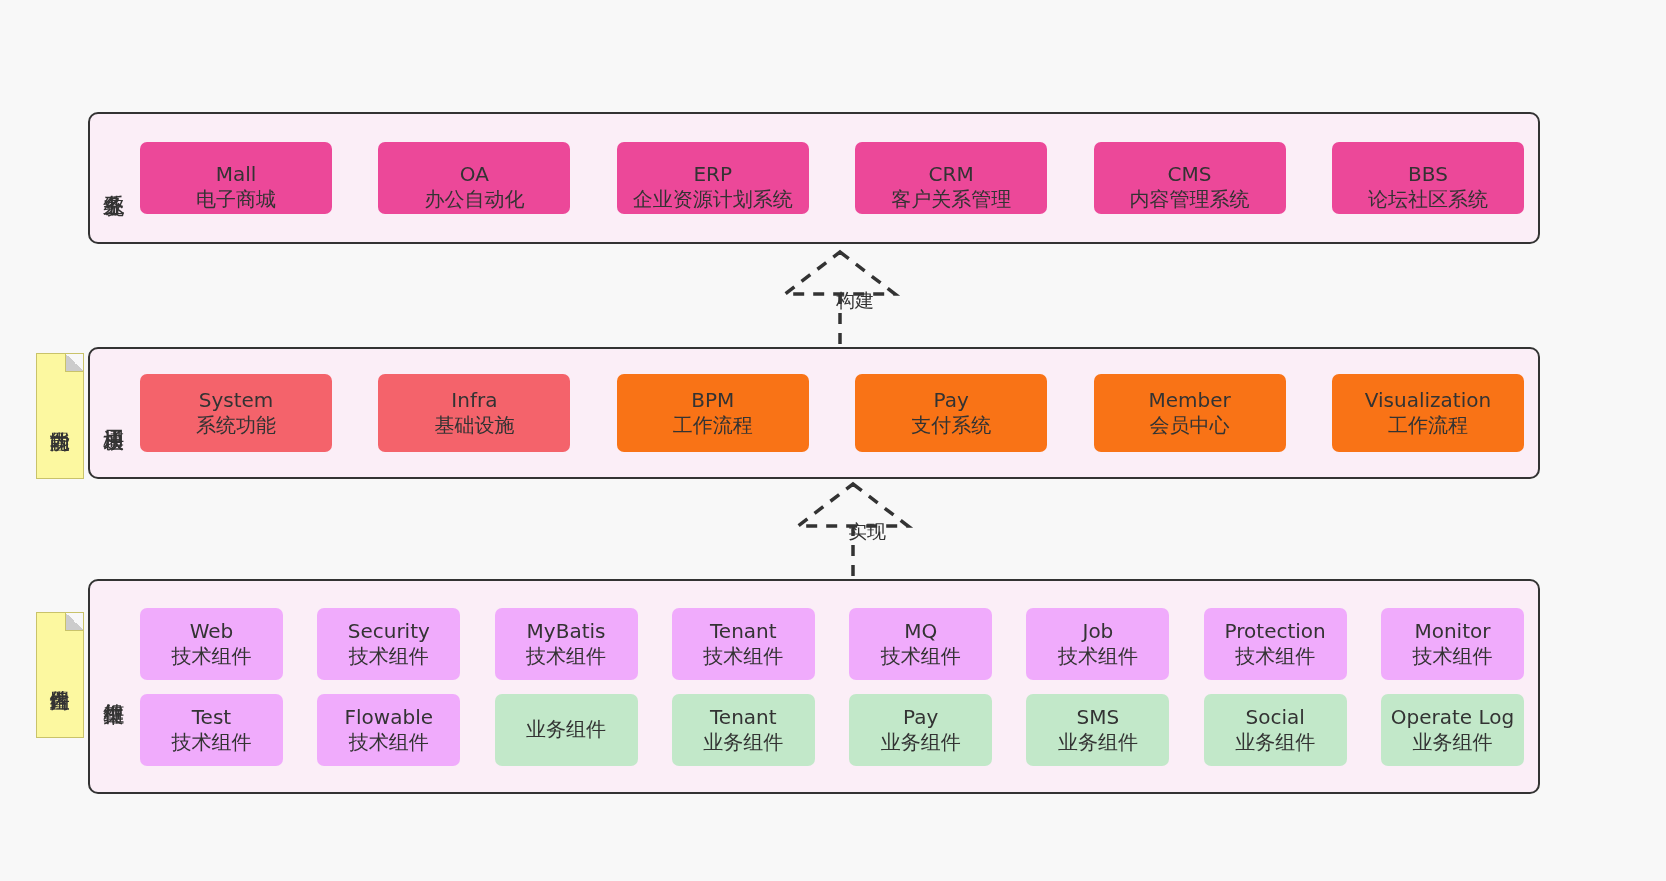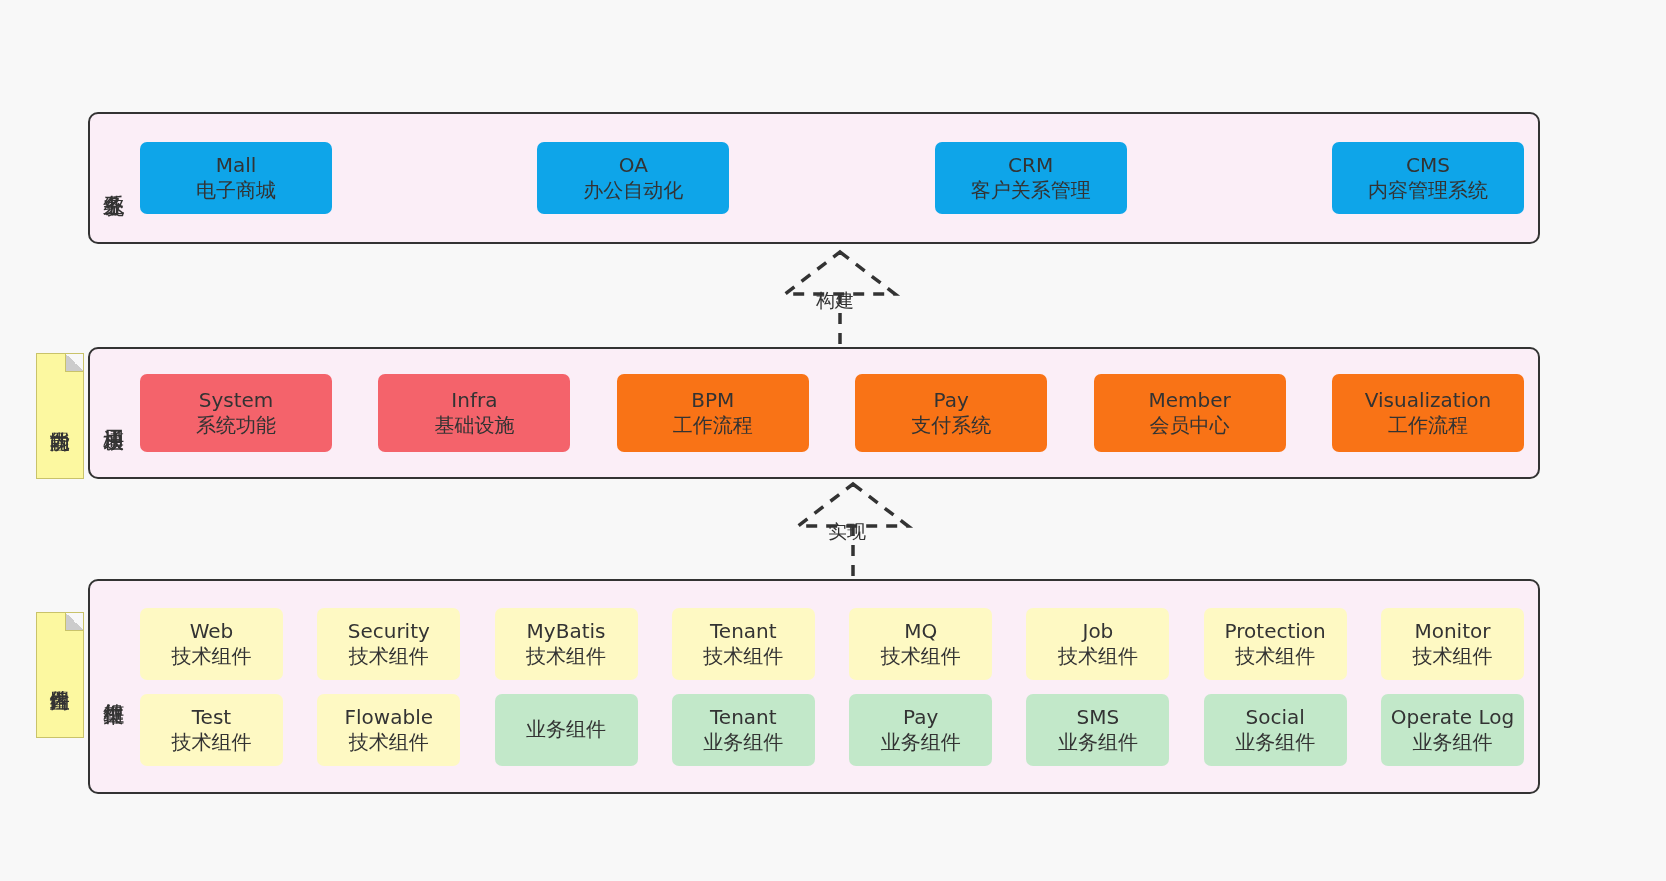--- a/index.html
+++ b/index.html
@@ -86,24 +86,24 @@
   .node .en {
     font-size: 20px;
     white-space: normal;
   }
   .node .cn {
     font-size: 20px;
     white-space: nowrap;
   }
 
   
-  .c-blue        { background: #0ea5e9; }
+  .c-blue        { background: #ec4899; justify-content: flex-end; }
   .c-red         { background: #f4636b; }
   .c-pink        { background: #f97316; }
-  .c-green       { background: #fef9c3; }
+  .c-green       { background: #f0abfc; }
   .c-lightgreen  { background: #c2e8c9; }
 
   
   #layer-business  { left: 88px;  top: 112px; width: 1452px; height: 132px; }
   #layer-common    { left: 88px;  top: 347px; width: 1452px; height: 132px; }
   #layer-framework { left: 88px;  top: 579px; width: 1452px; height: 215px; }
 
   #layer-business .node  { width: 192px; height: 72px; }
   #layer-common .node    { width: 192px; height: 78px; }
   #layer-framework .node { width: 143px; height: 72px; }
@@ -147,20 +147,21 @@
     position: absolute;
     pointer-events: none;
   }
   .connector-label {
     position: absolute;
     font-size: 19px;
     color: #333333;
     background: transparent;
     user-select: none;
     white-space: nowrap;
+    margin-left: 20px;
   }
   #connector-build      { left: 752px; top: 246px; width: 180px; height: 102px; }
   #connector-build-label{ left: 816px; top: 288px; }
   #connector-impl       { left: 765px; top: 480px; width: 180px; height: 100px; }
   #connector-impl-label { left: 828px; top: 519px; }
 </style>
 </head>
 <body>
 
 <div id="canvas">
@@ -171,26 +172,34 @@
       <div class="node-row">
         <div class="node c-blue">
           <span class="en">Mall</span>
           <span class="cn">电子商城</span>
         </div>
         <div class="node c-blue">
           <span class="en">OA</span>
           <span class="cn">办公自动化</span>
         </div>
         <div class="node c-blue">
+          <span class="en">ERP</span>
+          <span class="cn">企业资源计划系统</span>
+        </div>
+        <div class="node c-blue">
           <span class="en">CRM</span>
           <span class="cn">客户关系管理</span>
         </div>
         <div class="node c-blue">
           <span class="en">CMS</span>
           <span class="cn">内容管理系统</span>
+        </div>
+        <div class="node c-blue">
+          <span class="en">BBS</span>
+          <span class="cn">论坛社区系统</span>
         </div>
       </div>
     </div>
   </div>
 
   <svg class="connector" id="connector-build" viewBox="0 0 180 102">
     <path d="M 88 98 L 88 40" stroke="#333333" stroke-width="3.5" fill="none" stroke-dasharray="11,9"></path>
     <path d="M 88 6 L 143 48 L 33 48 Z" stroke="#333333" stroke-width="3.5" fill="#f8f8f8" stroke-dasharray="11,9" stroke-linejoin="miter"></path>
   </svg>
   <div class="connector-label" id="connector-build-label">构建</div>

